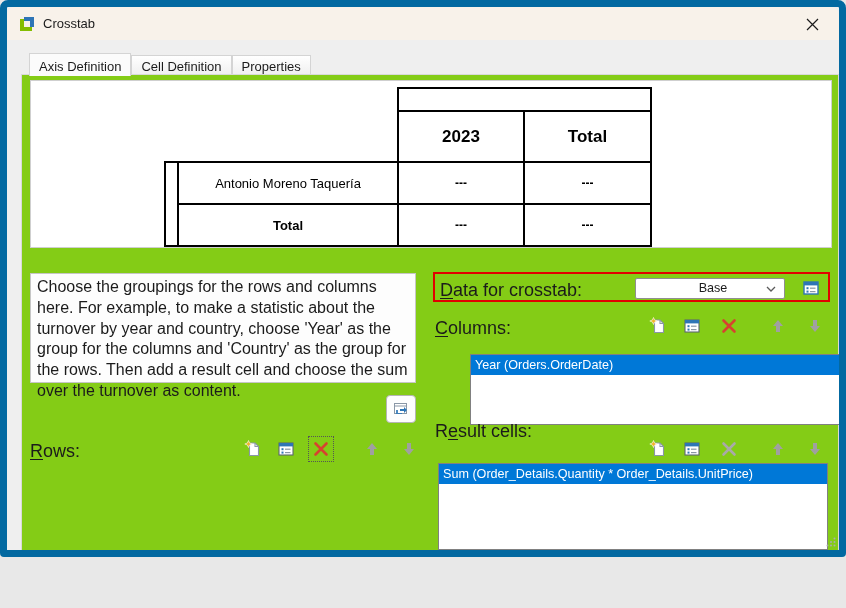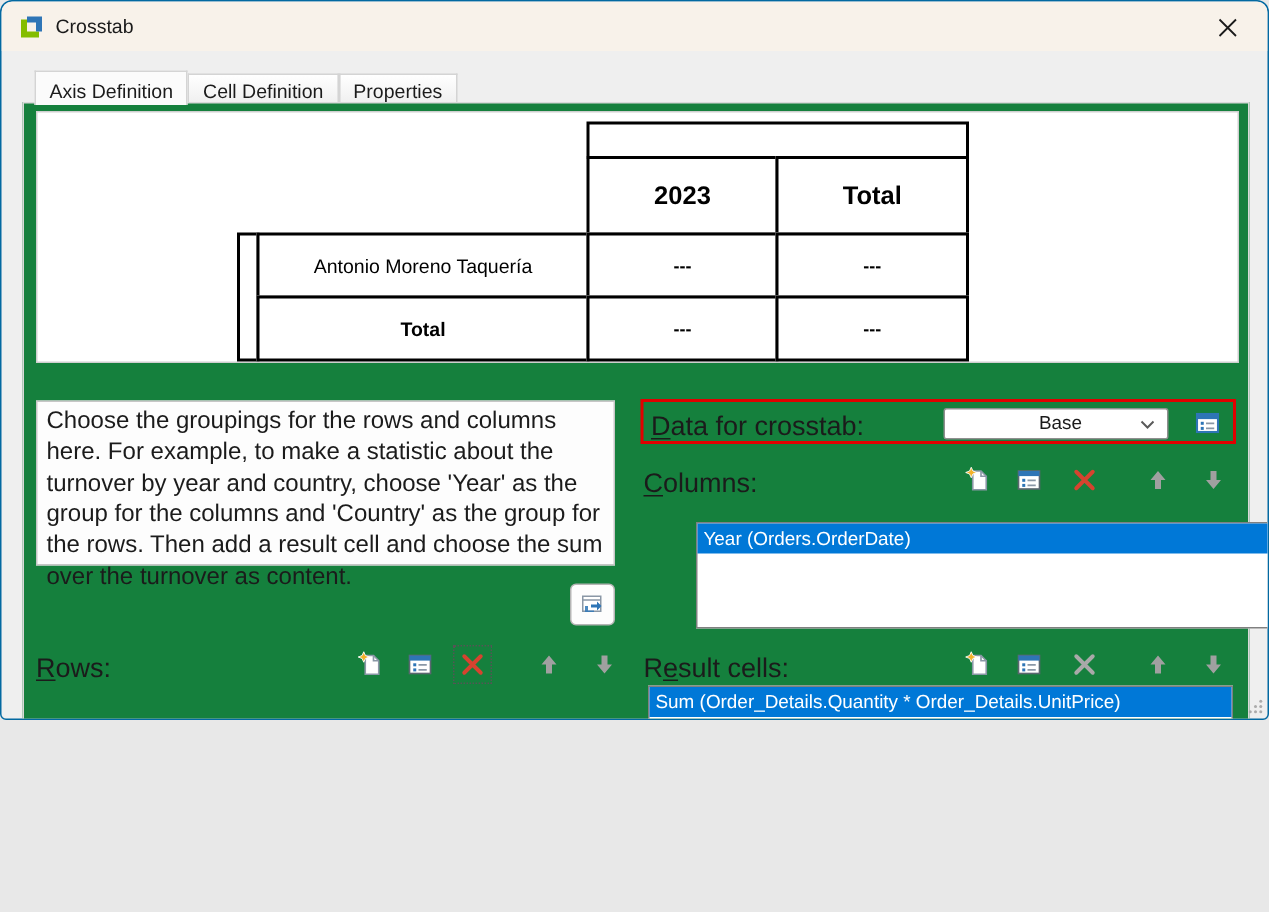--- a/index.html
+++ b/index.html
@@ -1,30 +1,30 @@
 <!DOCTYPE html>
 <html><head>
 <meta charset="utf-8">
 <style>
   * { margin:0; padding:0; box-sizing:border-box; }
   html,body { background:#e8e8e8; font-family:"Liberation Sans","DejaVu Sans",sans-serif; }
   .dialog {
-    position:relative; width:846px; height:480px; background:#efefef;
-    border:1px solid #0369a1; border-radius:8px 8px 4px 4px; overflow:hidden;
+    position:relative; width:846px; height:557px; background:#efefef;
+    border:7px solid #0369a1; border-radius:8px 8px 4px 4px; overflow:hidden;
   }
   
   .titlebar { position:absolute; left:0; top:0; width:100%; height:33px; background:#f8f2ea; border-radius:8px 8px 0 0; }
   .title-icon { position:absolute; left:11px; top:8px; width:18px; height:18px; }
   .title-text { position:absolute; left:36px; top:9px; font-size:13px; color:#1b1b1b; }
   .close-btn { position:absolute; right:10px; top:4px; width:34px; height:26px; display:flex; align-items:center; justify-content:center; cursor:default; }
   
   .tabbar { position:absolute; left:22px; top:46px; height:21px; z-index:3; display:flex; }
   .tab { font-size:13px; color:#1b1b1b; padding:3px 9px 3px 9px; border:1px solid #d4d4d4; background:linear-gradient(#ffffff,#f0f0f0); margin-top:2px; border-bottom:none; }
   .tab.active { background:#fbfbfb; margin-top:0; padding-top:5px; position:relative; z-index:4; height:23px; }
-  .panel { position:absolute; left:14px; top:67px; width:818px; height:481px; background:#15803d; border:1px solid #d9d9d9; }
+  .panel { position:absolute; left:14px; top:67px; width:818px; height:481px; background:#84cc16; border:1px solid #d9d9d9; }
   
   .preview { position:absolute; left:8px; top:5px; width:802px; height:168px; background:#ffffff; border:1px solid #cfcfcf; }
   .pcell { position:absolute; border:2px solid #000; background:#fff; display:flex; align-items:center; justify-content:center; color:#000; }
   .phead { font-weight:bold; font-size:17px; }
   .prowlabel { font-size:13px; }
   .pdata { font-size:12px; font-weight:bold; }
   
   .descbox { position:absolute; left:8px; top:198px; width:386px; height:110px; border:1px solid #c6c6c6; background:#fdfdfd; padding:3px 6px; font-size:16px; line-height:1.3; color:#1b1b1b; }
   .swap-btn { position:absolute; left:364px; top:320px; width:30px; height:28px; border:1px solid #b5b5b5; border-radius:4px; background:#fdfdfd; display:flex; align-items:center; justify-content:center; }
   
@@ -179,21 +179,21 @@
       <svg width="16" height="16" viewBox="0 0 16 16">
           <path d="M8 2 L13 8 H10 V14 H6 V8 H3 Z" fill="#a0a0a0"></path>
         </svg>
     </div>
     <div class="ticon" style="left:377px; top:364px;">
       <svg width="16" height="16" viewBox="0 0 16 16">
           <path d="M8 14 L3 8 H6 V2 H10 V8 H13 Z" fill="#a0a0a0"></path>
         </svg>
     </div>
 
-    <div class="lbl" style="left:413px; top:366px;"><span>R</span><span class="u">e</span><span>sult cells:</span></div>
+    <div class="lbl" style="left:413px; top:346px;"><span>R</span><span class="u">e</span><span>sult cells:</span></div>
     <div class="ticon" style="left:626px; top:364px;">
       <svg width="18" height="18" viewBox="0 0 18 18">
         <path d="M5.5 3 H11 L14.5 6.5 V15.5 H5.5 Z" fill="#ffffff" stroke="#8a97a6" stroke-width="1.1"></path>
         <path d="M11 3 V6.5 H14.5" fill="none" stroke="#8a97a6" stroke-width="1.1"></path>
         <path d="M4.5 0.5 L5.6 3 L8.2 4 L5.6 5 L4.5 7.5 L3.4 5 L0.8 4 L3.4 3 Z" fill="#f3b229" stroke="#ffffff" stroke-width="0.6"></path>
       </svg>
     </div>
     <div class="ticon" style="left:660px; top:364px;">
       <svg width="18" height="18" viewBox="0 0 18 18">
         <rect x="2" y="3" width="14" height="12" fill="#ffffff" stroke="#5b6770" stroke-width="1.1"></rect>

